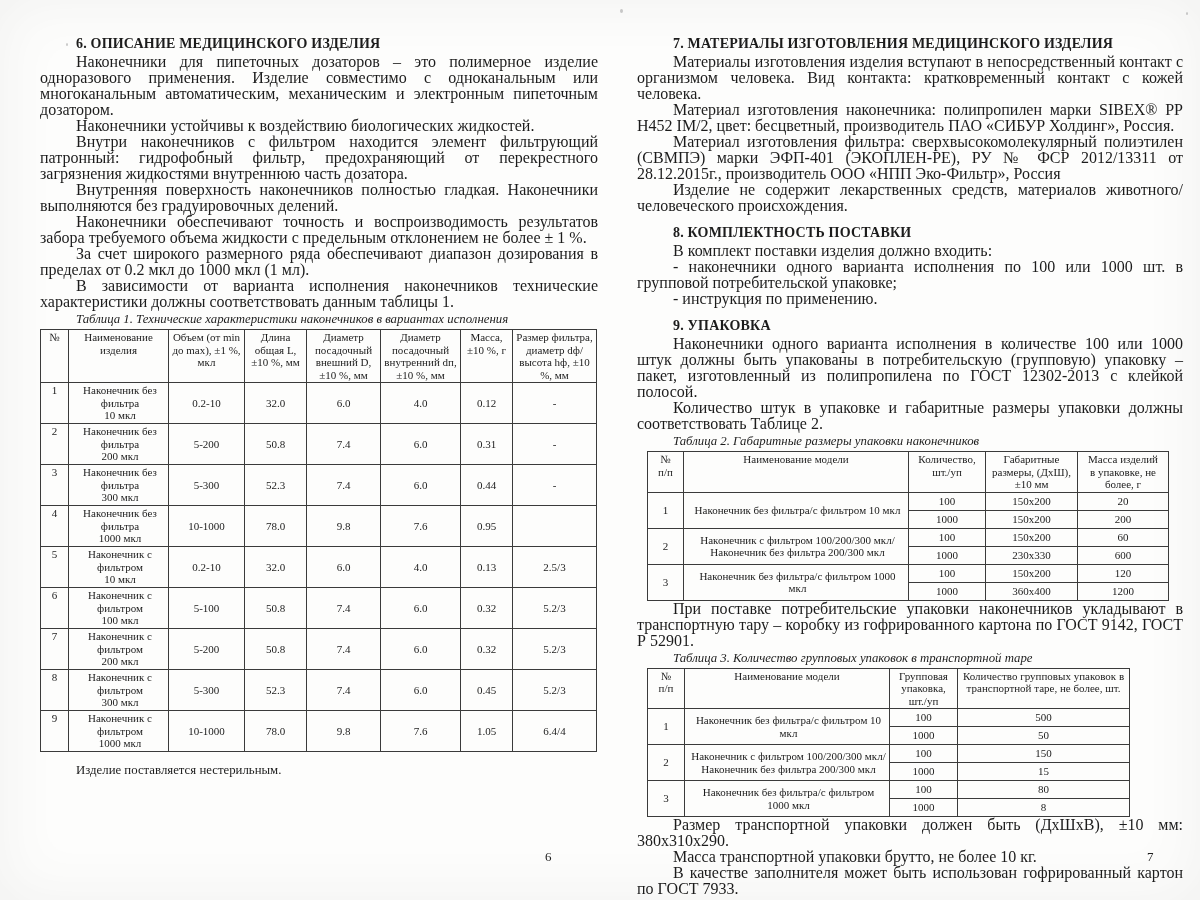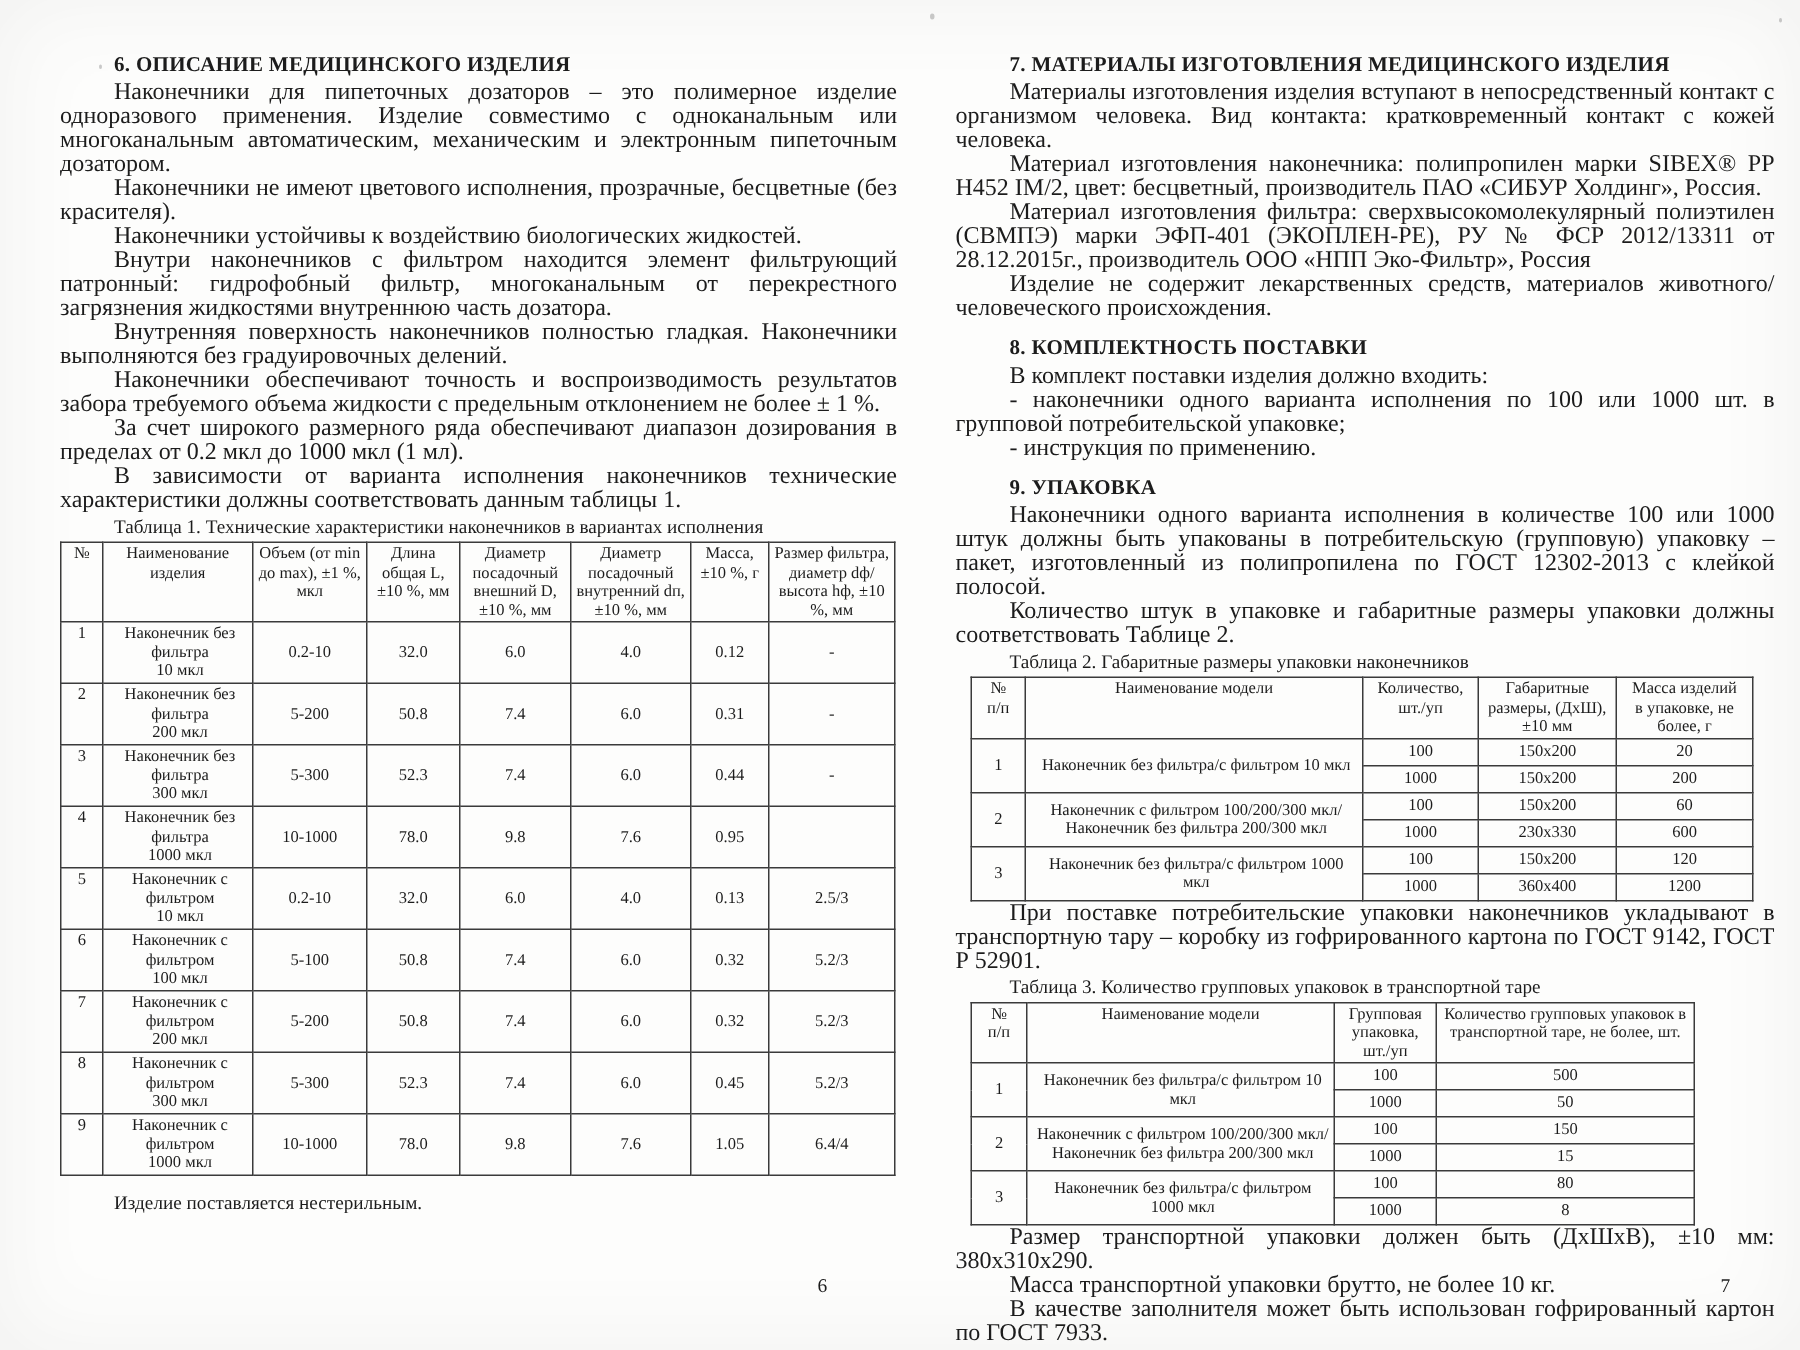--- a/index.html
+++ b/index.html
@@ -21,21 +21,21 @@
   .heading {
     font-size:14px; font-weight:bold; margin:6px 0 2px 36px;
     letter-spacing:.2px;
   }
   .heading.mt { margin-top:11px; }
 
   .para {
     margin:0; font-size:16px; line-height:16px;
     text-align:justify; text-indent:36px;
   }
-  .table-title { margin:1px 0 1px 36px; font-size:12.8px; line-height:17px; }
+  .table-title { margin:1px 0 1px 36px; font-size:12.8px; line-height:17px;font-style:italic; }
   .note { margin:10px 0 0 0; font-size:12.8px; line-height:17px; text-indent:36px; }
 
   table.t { border-collapse:collapse; table-layout:fixed; margin-top:1px; }
   table.t1 { width:556px; }
   table.t2 { width:521px; margin-left:10px; }
   table.t3 { width:482px; margin-left:10px; }
   .t th, .t td {
     border:1px solid #3b3b3b; padding:1px 3px;
     font-size:11px; line-height:12.5px; word-wrap:break-word;
   }
@@ -56,23 +56,22 @@
 
 <div class="vignette"></div>
 <div class="speck" style="left:620px;top:9px;width:3px;height:4px;"></div>
 <div class="speck" style="left:66px;top:43px;width:2px;height:3px;"></div>
 <div class="speck" style="left:1186px;top:12px;width:2px;height:3px;"></div>
 
 <div class="page page-left">
   <h2 class="heading">6. ОПИСАНИЕ МЕДИЦИНСКОГО ИЗДЕЛИЯ</h2>
   <div>
       <p class="para">Наконечники для пипеточных дозаторов – это полимерное изделие одноразового применения. Изделие совместимо с одноканальным или многоканальным автоматическим, механическим и электронным пипеточным дозатором.</p>
-      <p class="para">Наконечники не имеют цветового исполнения, прозрачные, бесцветные (без красителя).</p>
       <p class="para">Наконечники устойчивы к воздействию биологических жидкостей.</p>
-      <p class="para">Внутри наконечников с фильтром находится элемент фильтрующий патронный: гидрофобный фильтр, многоканальным от перекрестного загрязнения жидкостями внутреннюю часть дозатора.</p>
+      <p class="para">Внутри наконечников с фильтром находится элемент фильтрующий патронный: гидрофобный фильтр, предохраняющий от перекрестного загрязнения жидкостями внутреннюю часть дозатора.</p>
       <p class="para">Внутренняя поверхность наконечников полностью гладкая. Наконечники выполняются без градуировочных делений.</p>
       <p class="para">Наконечники обеспечивают точность и воспроизводимость результатов забора требуемого объема жидкости с предельным отклонением не более ± 1 %.</p>
       <p class="para">За счет широкого размерного ряда обеспечивают диапазон дозирования в пределах от 0.2 мкл до 1000 мкл (1 мл).</p>
       <p class="para">В зависимости от варианта исполнения наконечников технические характеристики должны соответствовать данным таблицы 1.</p>
     </div>
   <p class="table-title">Таблица 1. Технические характеристики наконечников в вариантах исполнения</p>
   <table class="t t1">
     <colgroup>
       <col style="width:28px">
         <col style="width:100px">

